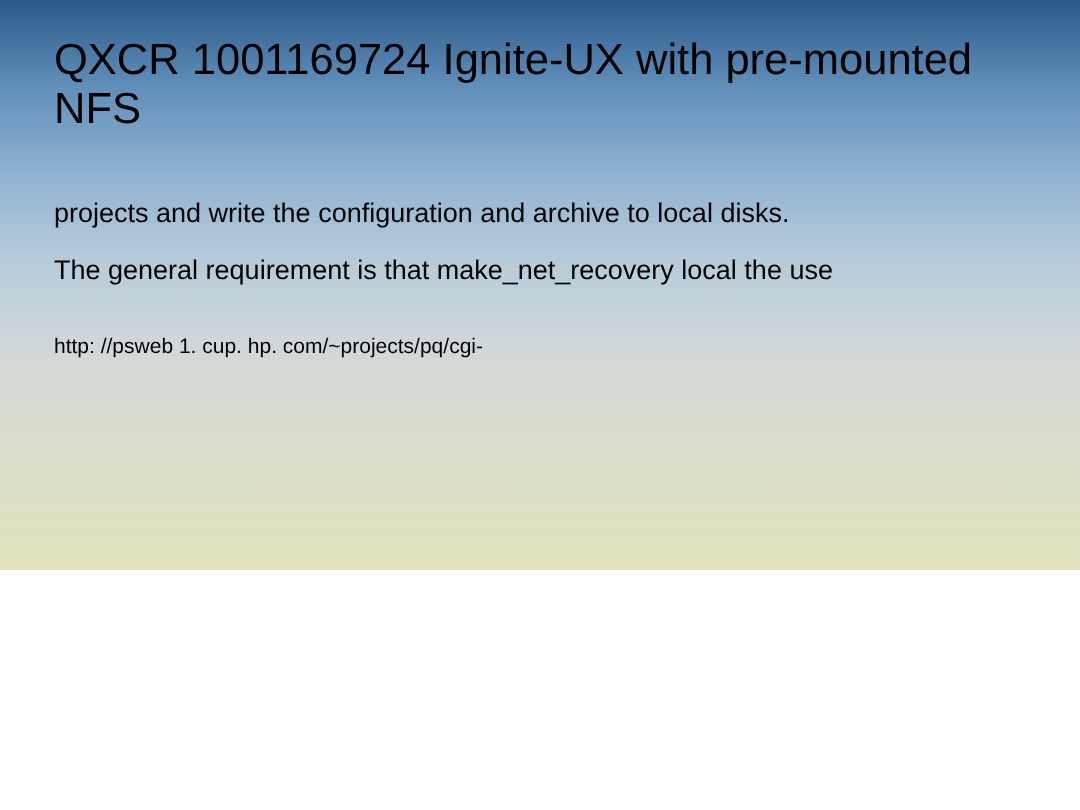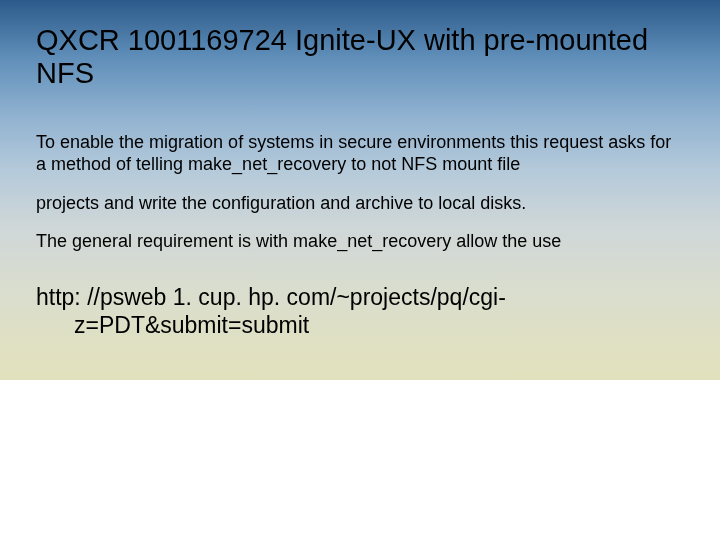--- a/index.html
+++ b/index.html
@@ -34,37 +34,35 @@
   }
   .para {
     font-size: 18px;
     line-height: 1.25;
     margin: 0 0 16px 0;
   }
   .gap {
     margin-top: 16px;
   }
   .url {
-    font-size: 23px;
+    font-size: 14px;
     line-height: 1.25;
     margin: 30px 0 0 0;
   }
   .url-cont {
     padding-left: 38px;
     display: block;
   }
 </style>
 </head>
 <body>
 
 <div class="slide">
   <h1 class="title">QXCR 1001169724  Ignite-UX with pre-mounted NFS</h1>
 
-  <p class="para">To enable the migration of systems in secure environments this request asks for a method of telling make_net_recovery to not NFS mount file</p>
   <p class="para">projects and write the configuration and archive to local disks.</p>
 
-  <p class="para gap">The general requirement is with make_net_recovery allow the use</p>
+  <p class="para gap">The general requirement is that make_net_recovery local the use</p>
 
   <div class="url">
     <span>http: //psweb 1. cup. hp. com/~projects/pq/cgi-</span><br>
-    <span class="url-cont">z=PDT&amp;submit=submit</span>
   </div>
 </div>
 
 </body></html>

